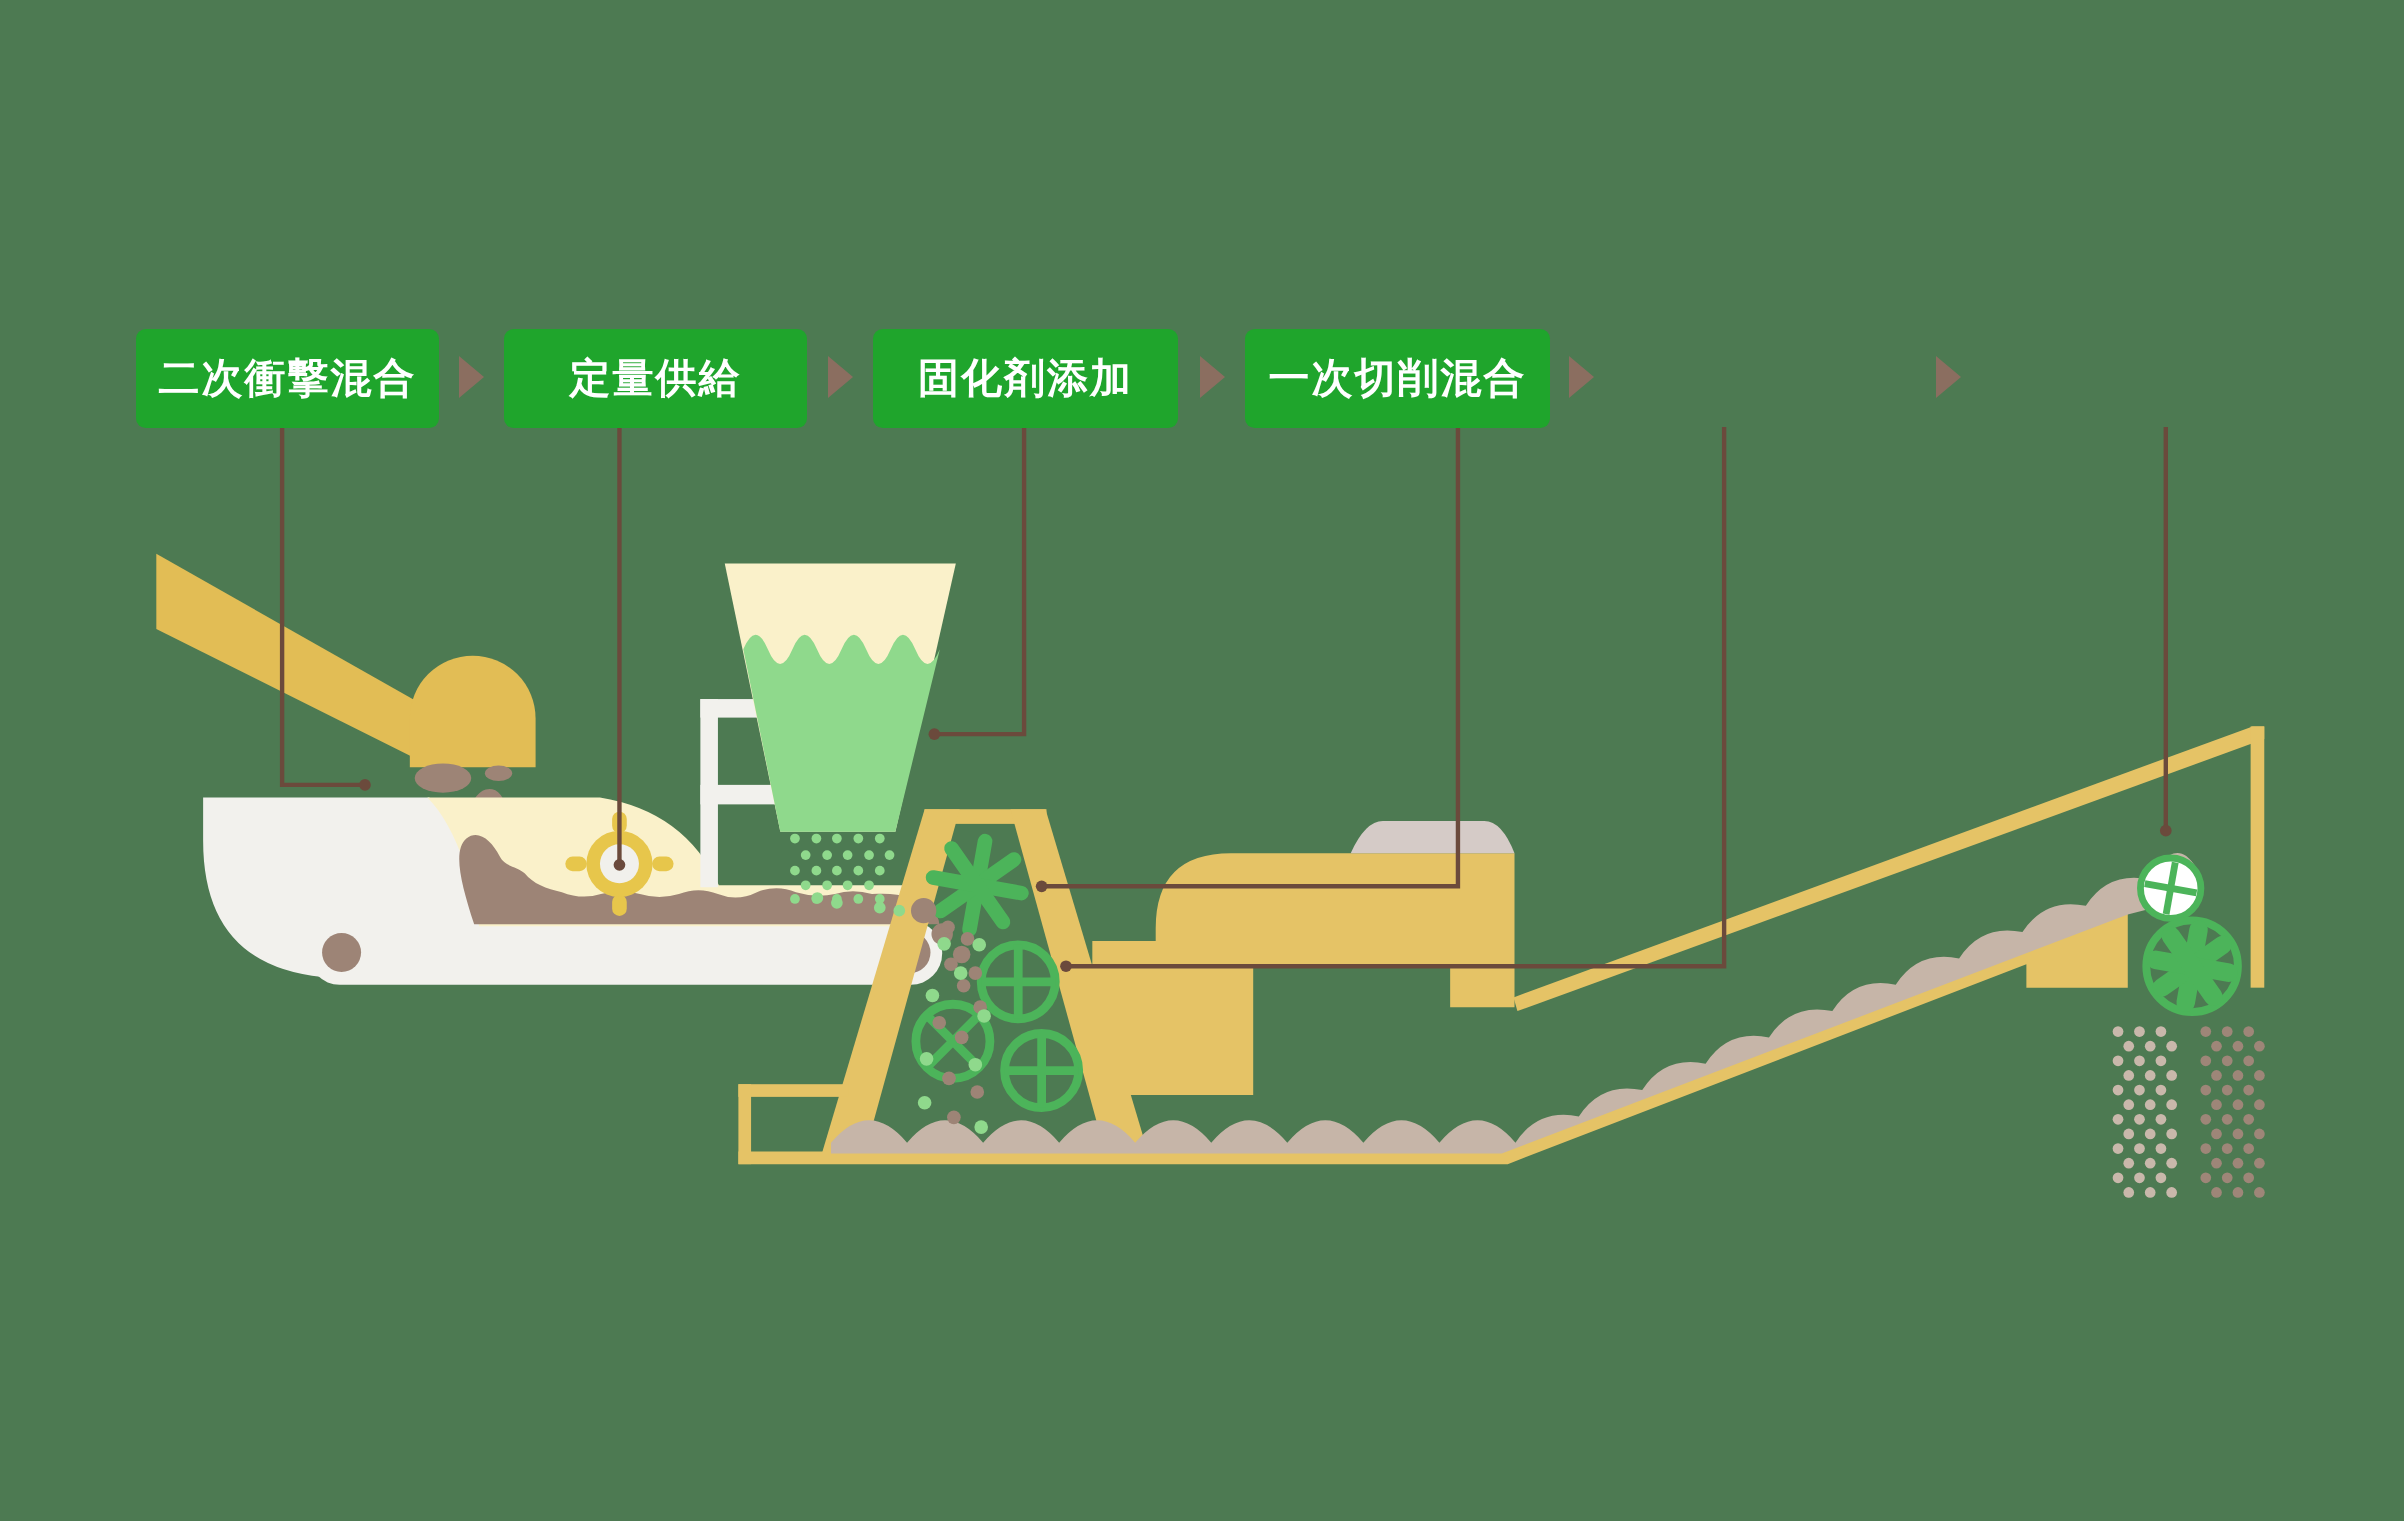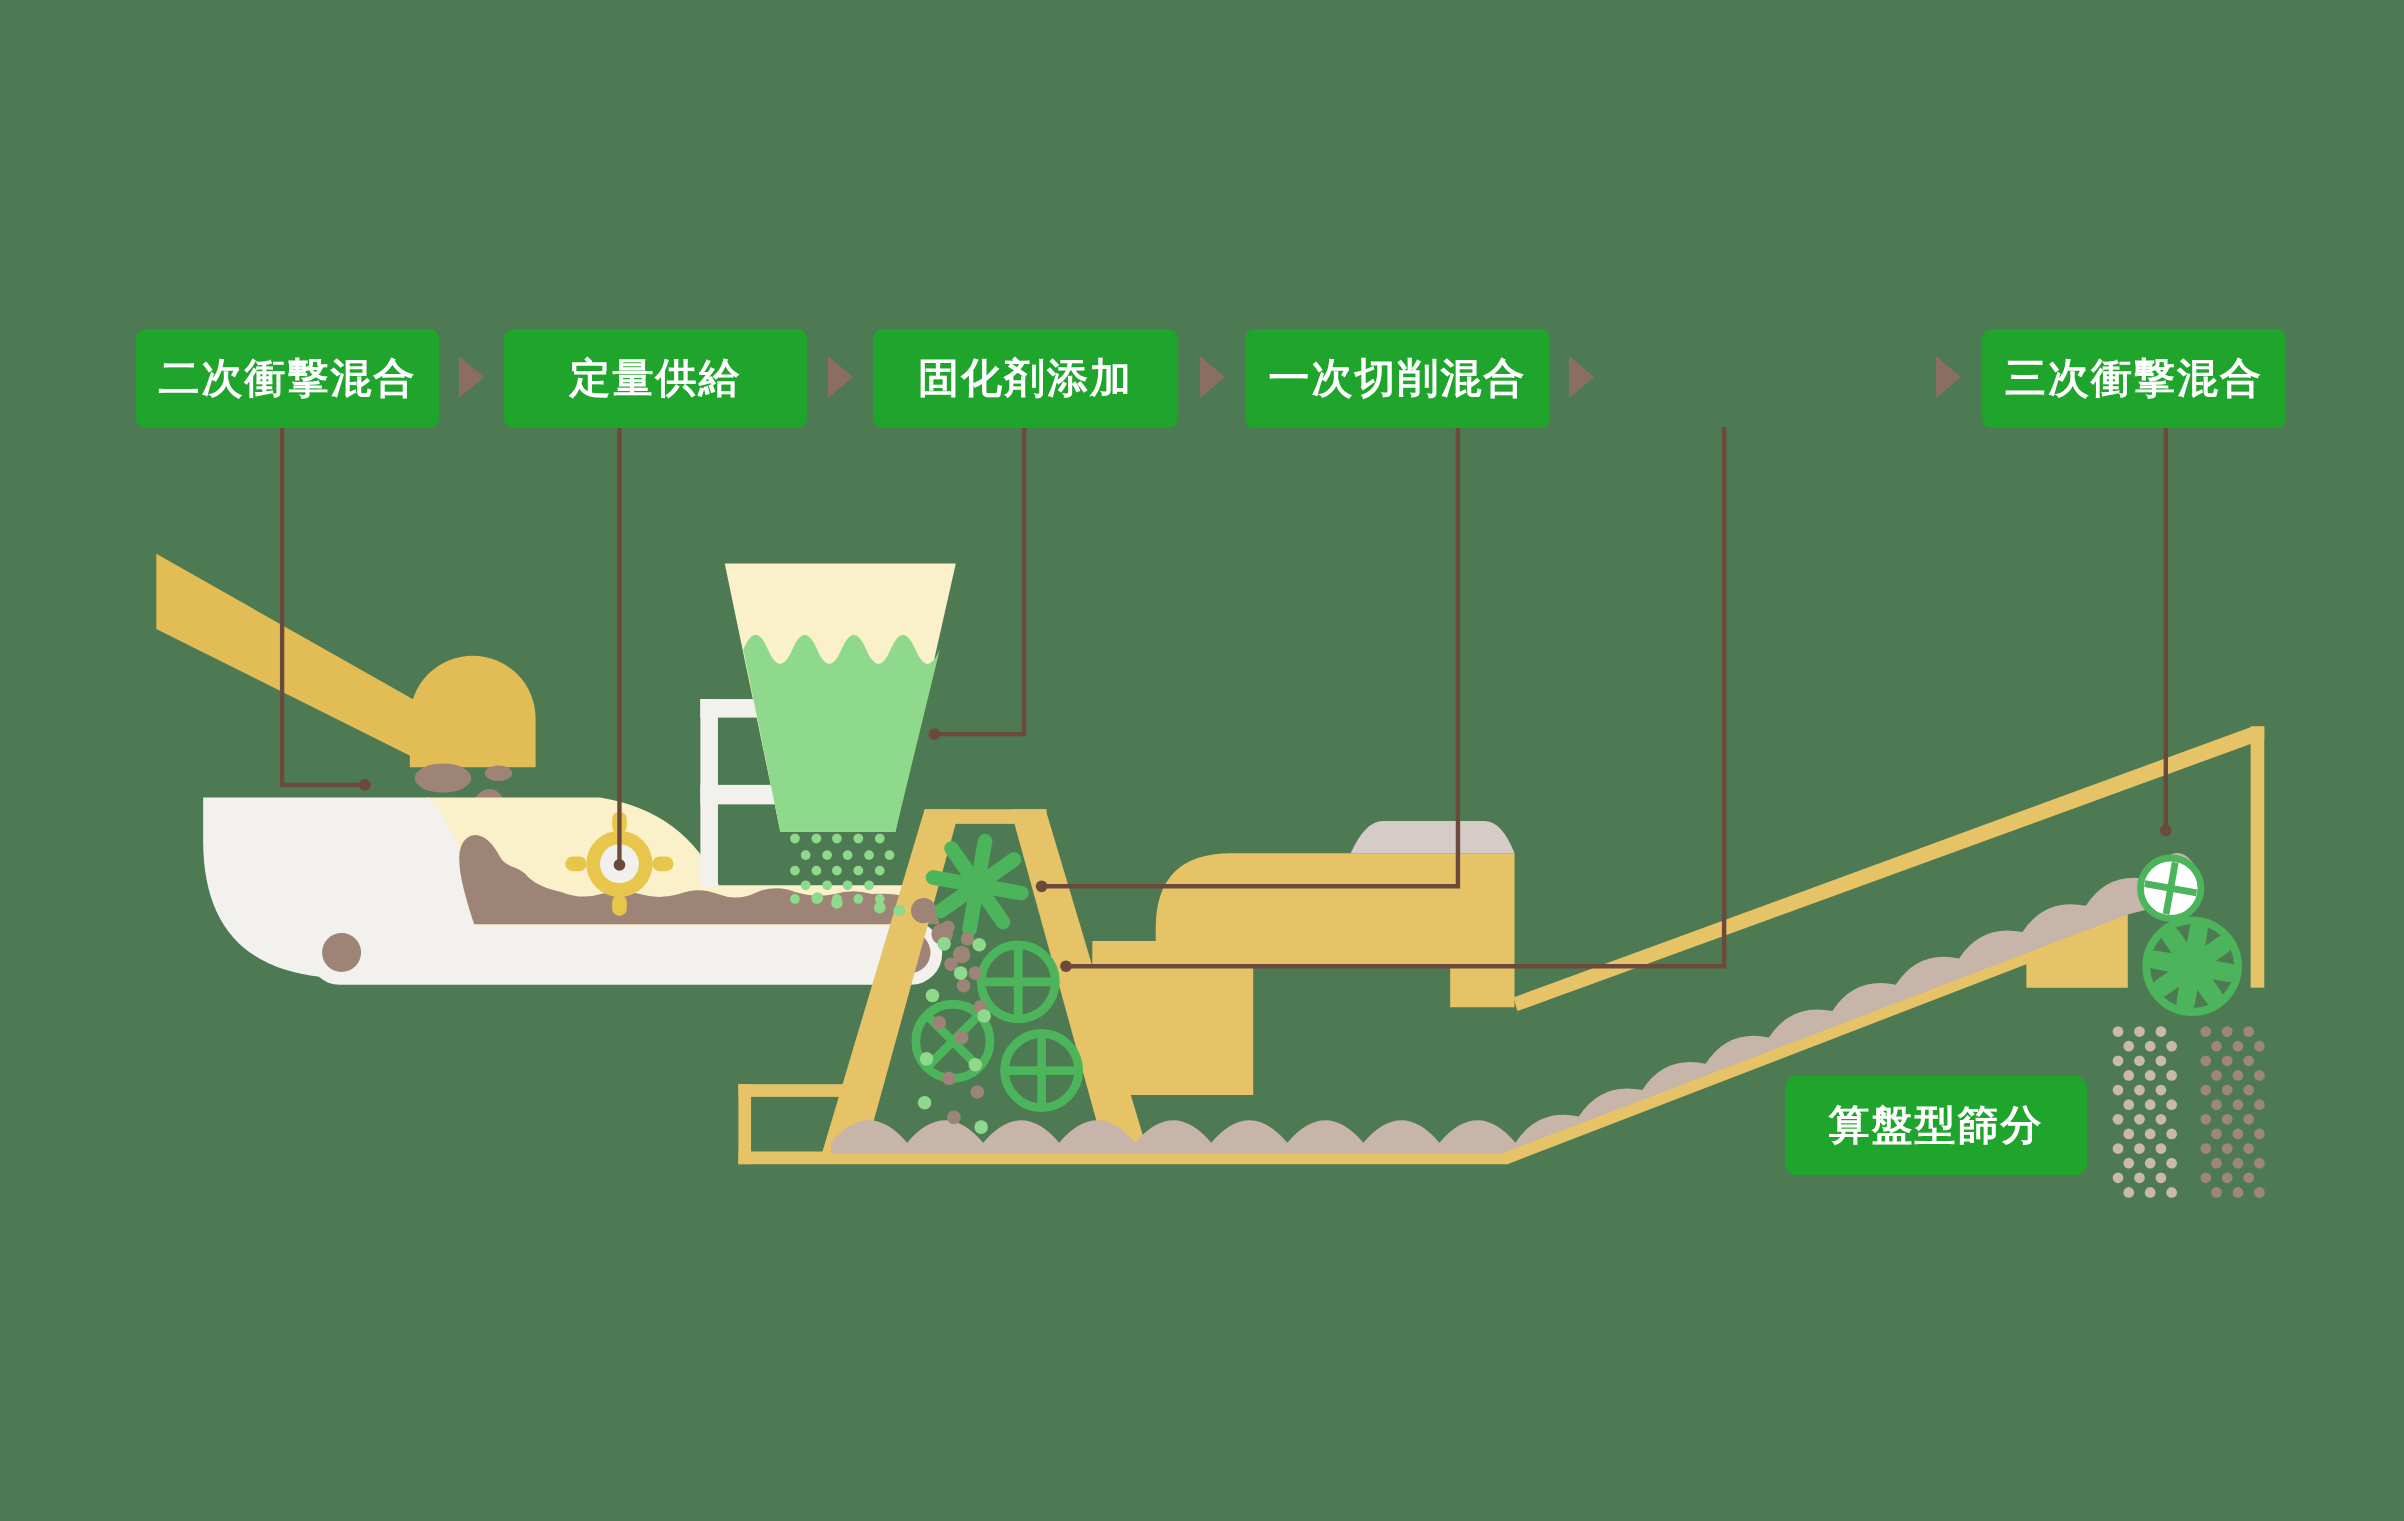--- a/index.html
+++ b/index.html
@@ -294,28 +294,22 @@
 </div>
 <div class="step-box" style="left:504px;width:303px;">
   <span>定量供給</span>
 </div>
 <div class="step-box" style="left:1245px;width:305px;">
   <span>一次切削混合</span>
 </div>
 <div class="step-box" style="left:873px;width:305px;">
   <span>固化剤添加</span>
 </div>
-<div class="step-box" style="left:1982px;width:304px;">
-  <span>三次衝撃混合</span>
-</div>
 
 <div class="flow-arrow" style="left:459px;"></div>
 <div class="flow-arrow" style="left:828px;"></div>
 <div class="flow-arrow" style="left:1200px;"></div>
 <div class="flow-arrow" style="left:1569px;"></div>
 <div class="flow-arrow" style="left:1936px;"></div>
 
-<div class="sieve-box">
-  <span>算盤型篩分</span>
-</div>
 
 </div>
 
 
 </body></html>

